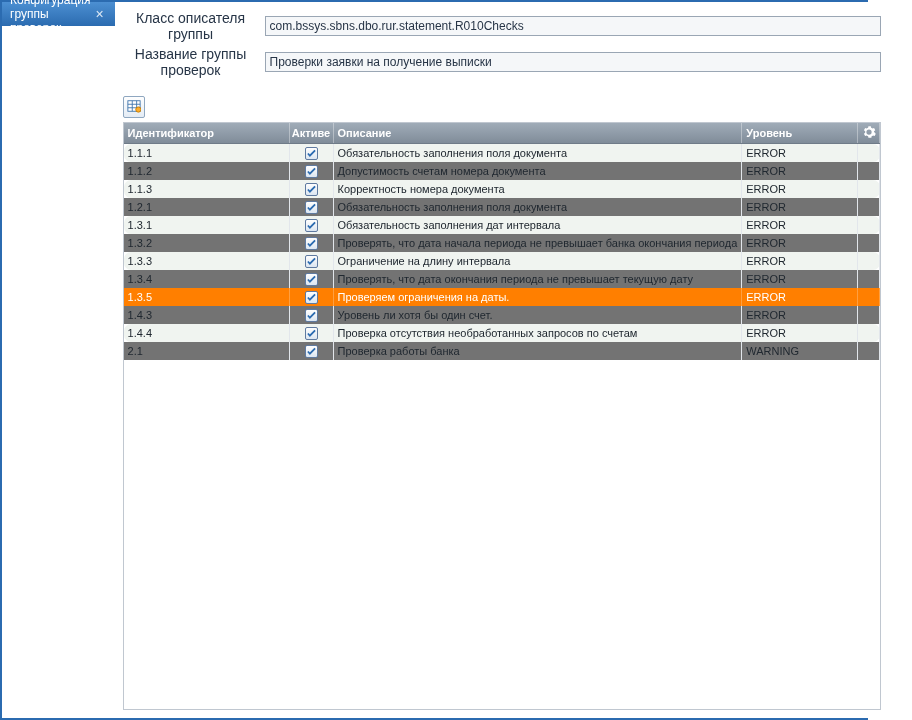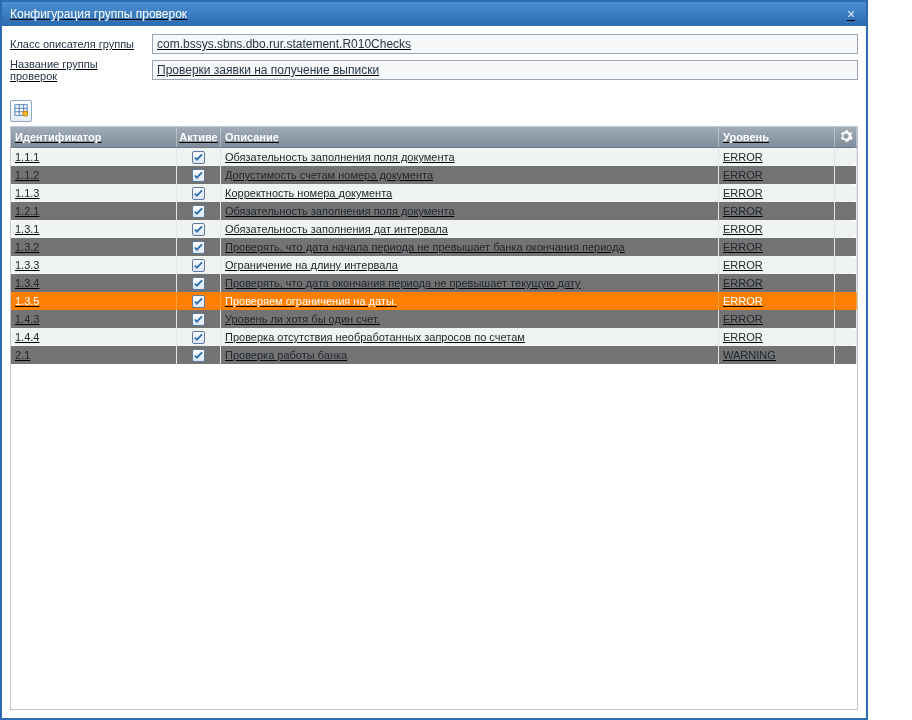--- a/index.html
+++ b/index.html
@@ -8,23 +8,21 @@
     font-family: Tahoma, Arial, sans-serif;
     font-size: 11px;
     background: #fff;
     overflow: hidden;
   }
   .window {
     width: 868px;
     height: 720px;
     border: 2px solid #2b6bb0;
     display: flex;
-    flex-direction: column;
     background: #fff;
-    text-decoration: underline;
   }
   .titlebar {
     height: 24px;
     background: linear-gradient(to bottom, #4c8fd2 0%, #2b6bb0 100%);
     color: #fff;
     display: flex;
     align-items: center;
     padding: 0 6px 0 8px;
     font-size: 12px;
   }
@@ -44,24 +42,24 @@
     flex-direction: column;
     background: #fff;
   }
   .form-row {
     display: flex;
     align-items: center;
     margin-bottom: 4px;
   }
   .form-label {
     width: 142px;
-    text-align: left;
+    text-align: center;
     padding-right: 6px;
     color: #273547;
-    font-size: 11px;
+    font-size: 14px;
   }
   .form-input {
     flex: 1;
     height: 20px;
     border: 1px solid #9aa6b4;
     background: #f5f7f9;
     color: #273547;
     font-size: 12px;
     padding: 2px 4px;
     line-height: 14px;

